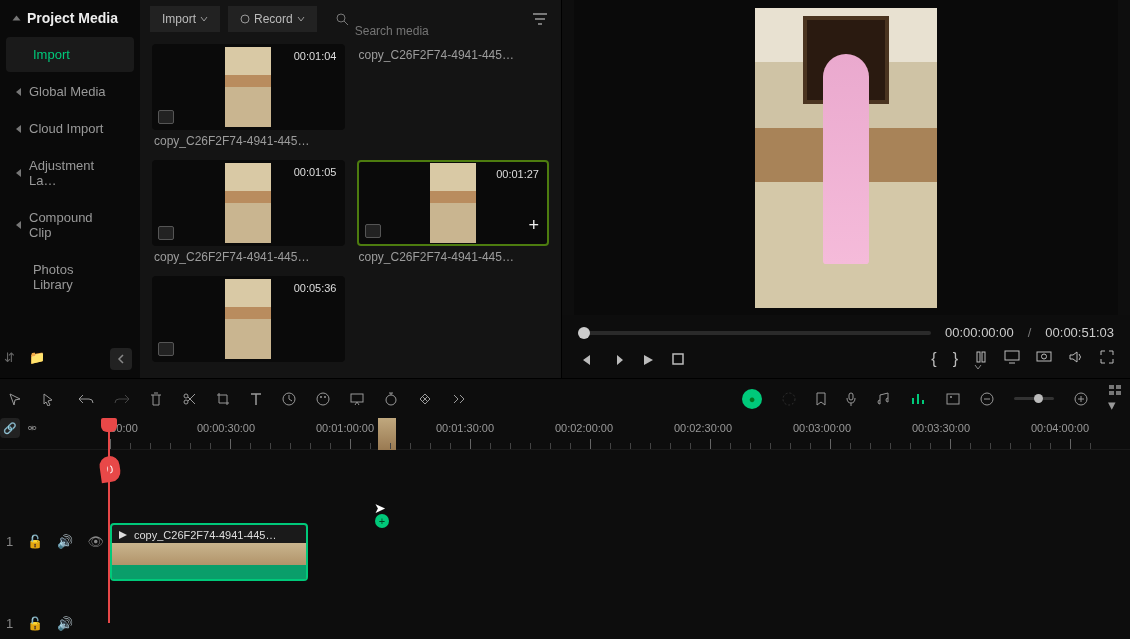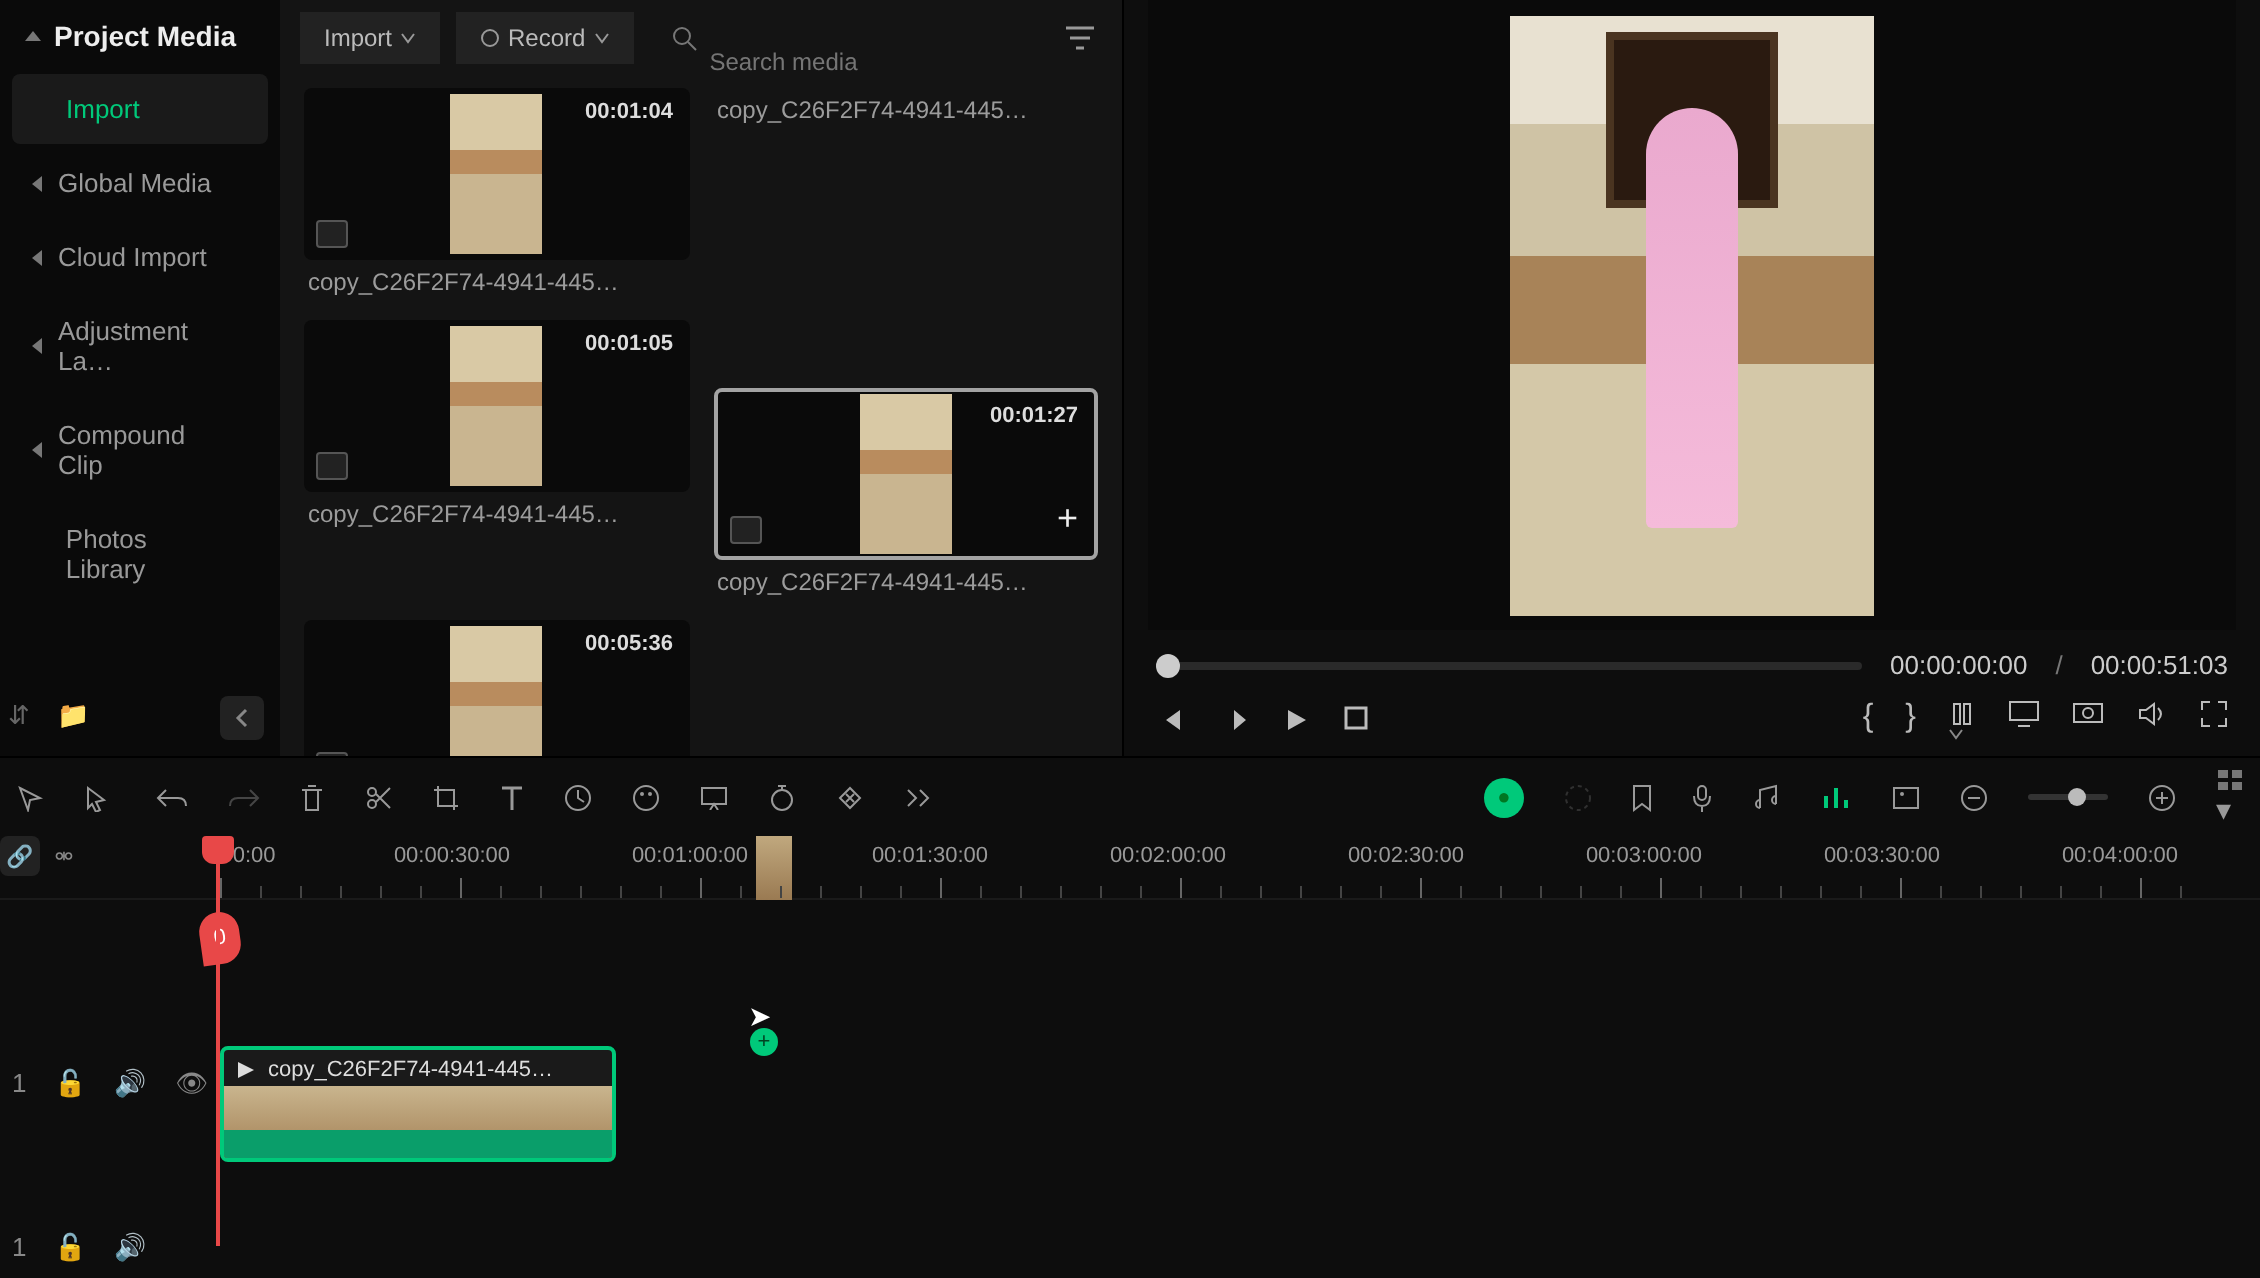--- a/index.html
+++ b/index.html
@@ -26,23 +26,23 @@
 .mini-icons { position:absolute; left:4px; top:350px; display:flex; gap:14px; color:#666; }
 .media-panel { width:422px; background:#141414; display:flex; flex-direction:column; border-right:1px solid #000; }
 .media-toolbar { height:38px; display:flex; align-items:center; gap:8px; padding:0 10px; }
 .btn { background:#222; border-radius:0; padding:6px 12px; display:flex; align-items:center; gap:4px; color:#bbb; cursor:pointer; font-size:12px; }
 .search-wrap { display:flex; align-items:center; gap:6px; padding:4px 10px; color:#777; flex:1; }
 .search-wrap input { background:transparent; border:none; outline:none; color:#bbb; font-size:12px; flex:1;margin-top:24px; }
 .icon-btn { color:#999; cursor:pointer; padding:4px; }
 .media-grid { display:grid; grid-template-columns: 1fr 1fr; gap:12px; padding: 6px 12px; overflow:hidden; }
 .clip { }
 .thumb { position:relative; height:86px; background:#0a0a0a; border-radius:4px; display:flex; align-items:center; justify-content:center; overflow:hidden; }
-.thumb.selected { border:2px solid #a3a3a3; border-radius:4px;margin-top:34px; }
+.thumb.selected { border:2px solid #4d7c0f; border-radius:4px; }
 .thumb-img { width:46px; height:80px; background:linear-gradient(180deg,#d9c9a5 0%, #d9c9a5 35%, #b98c5e 35%, #b98c5e 50%, #c9b590 50%, #c9b590 100%); position:relative; }
-.duration { position:absolute; top:6px; right:8px; color:#ddd; font-size:11px; font-weight:700; }
+.duration { position:absolute; top:6px; right:8px; color:#ddd; font-size:11px; font-weight:400; }
 .vid-ind { position:absolute; left:6px; bottom:6px; width:16px; height:14px; background:#222; border:1px solid #555; border-radius:2px; }
 .check { position:absolute; right:6px; bottom:6px; width:20px; height:20px; background:#00c97a; border-radius:50%; display:flex; align-items:center; justify-content:center; color:#000; font-size:12px; }
 .add-btn { position:absolute; right:8px; bottom:8px; color:#eee; font-size:18px; }
 .clip-name { color:#9c9c9c; font-size:12px; padding:4px 2px 0; white-space:nowrap; overflow:hidden; text-overflow:ellipsis; }
 .preview-panel { flex:1; background:#0e0e0e; display:flex; flex-direction:column; }
 .viewer { flex:1; display:flex; align-items:center; justify-content:center; background:#0a0a0a; margin:0 12px 0 12px; position:relative; }
 .viewer-content { width:182px; height:300px; background:linear-gradient(180deg,#e8e1d1 0%,#e8e1d1 18%,#cfc3a5 18%,#cfc3a5 40%,#a88358 40%,#a88358 58%,#d4c8a8 58%,#d4c8a8 100%); position:relative; }
 .figure-sil { position:absolute; left:68px; top:46px; width:46px; height:210px; background:linear-gradient(180deg,#eaa9ce 0%, #f5bbda 100%); border-radius:30px 30px 4px 4px; }
 .portrait-frame{position:absolute; left:48px; top:8px; width:86px; height:88px; background:#2a1a10; border:4px solid #4a3420;}
 .transport { background:#0d0d0d; padding:6px 16px 6px 16px; }

